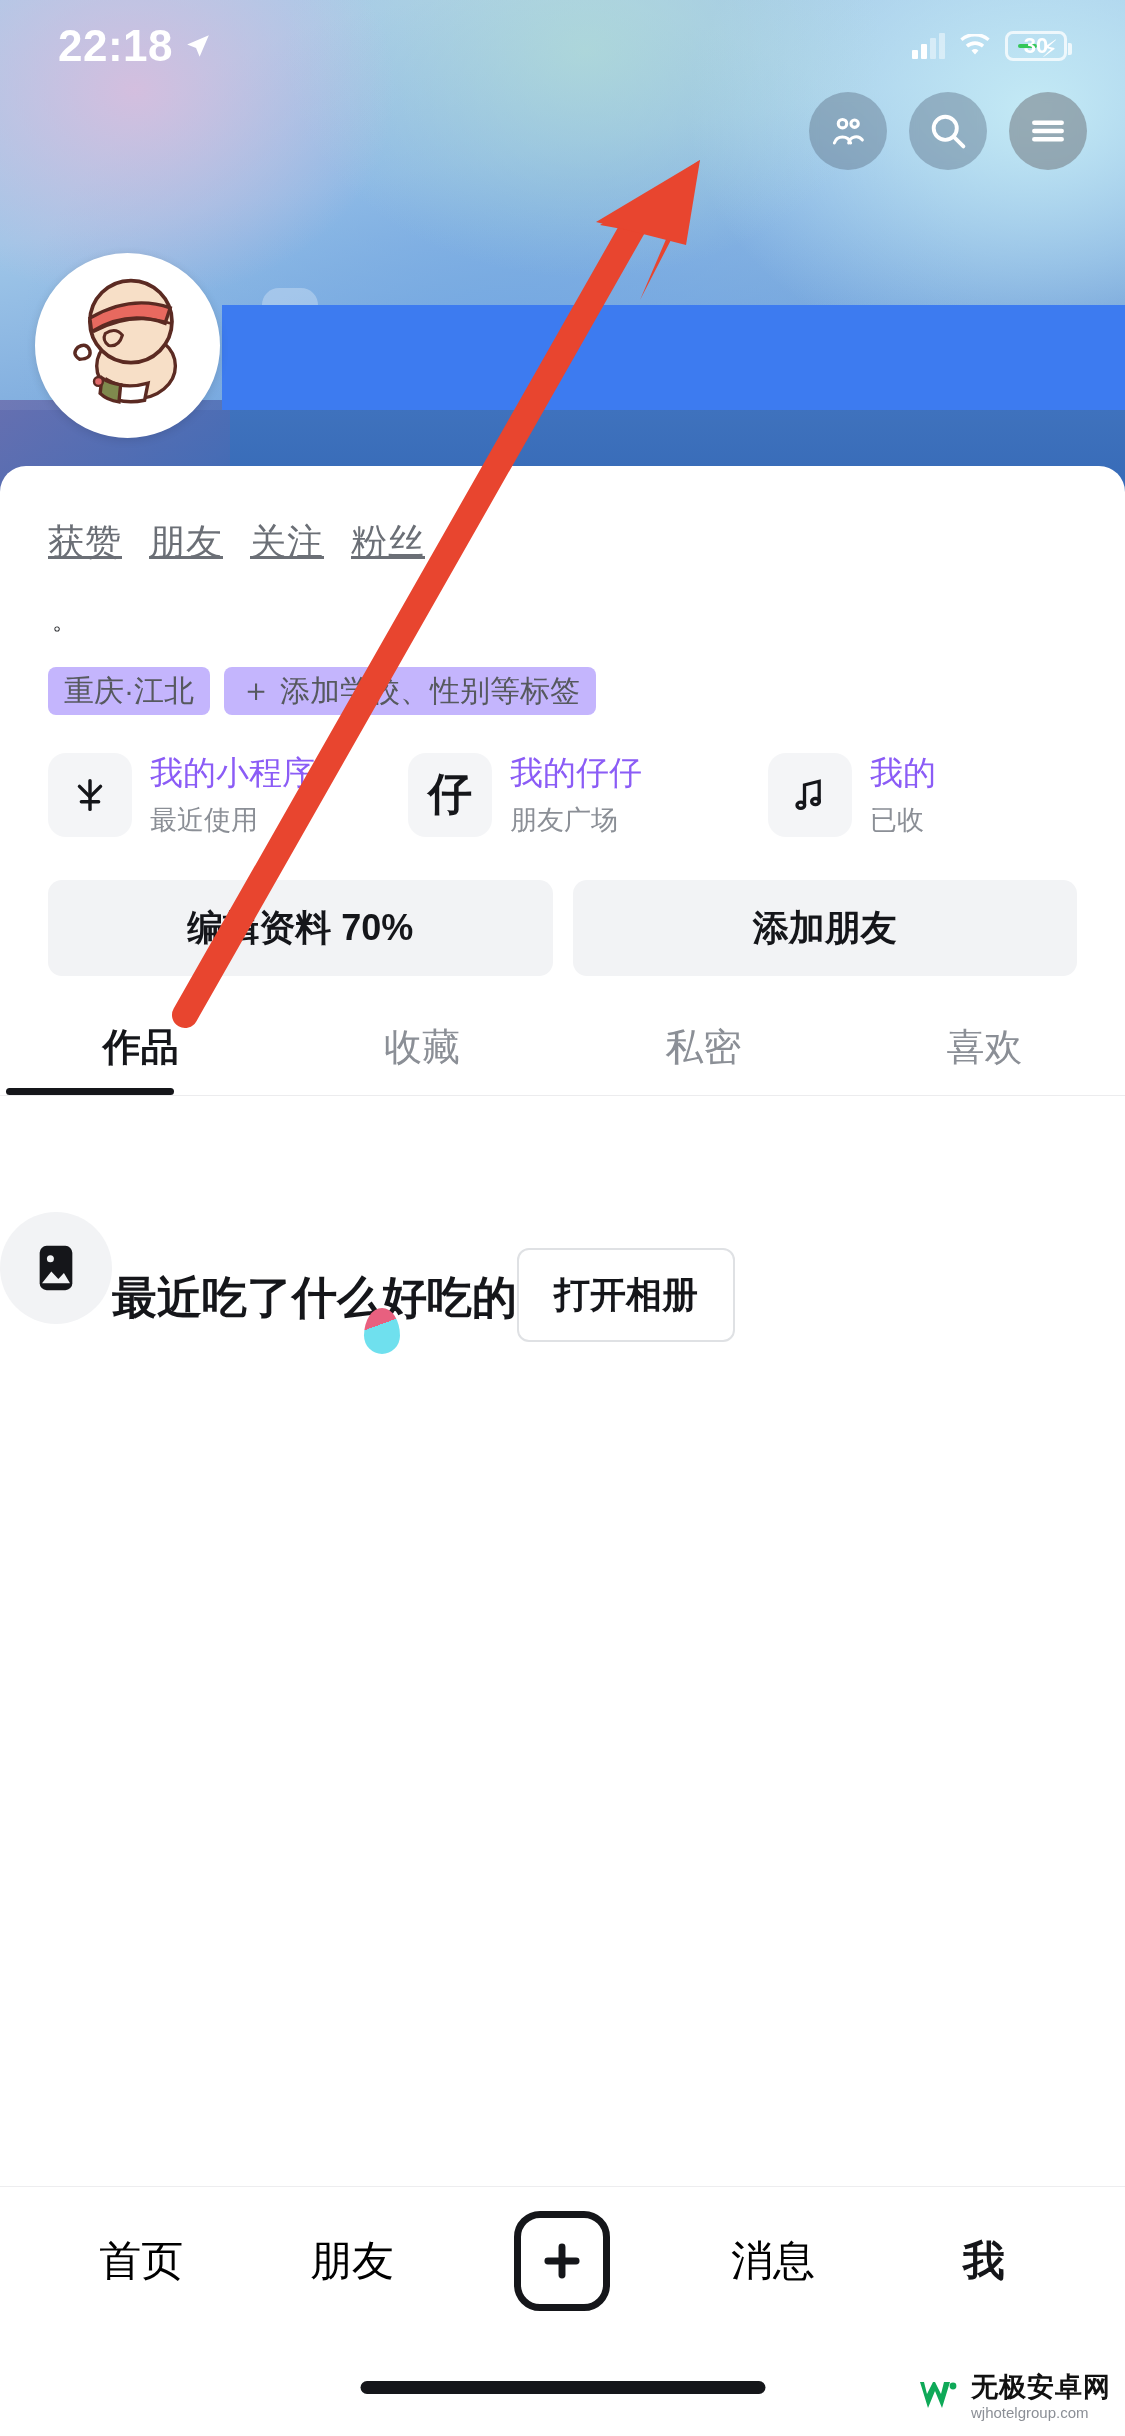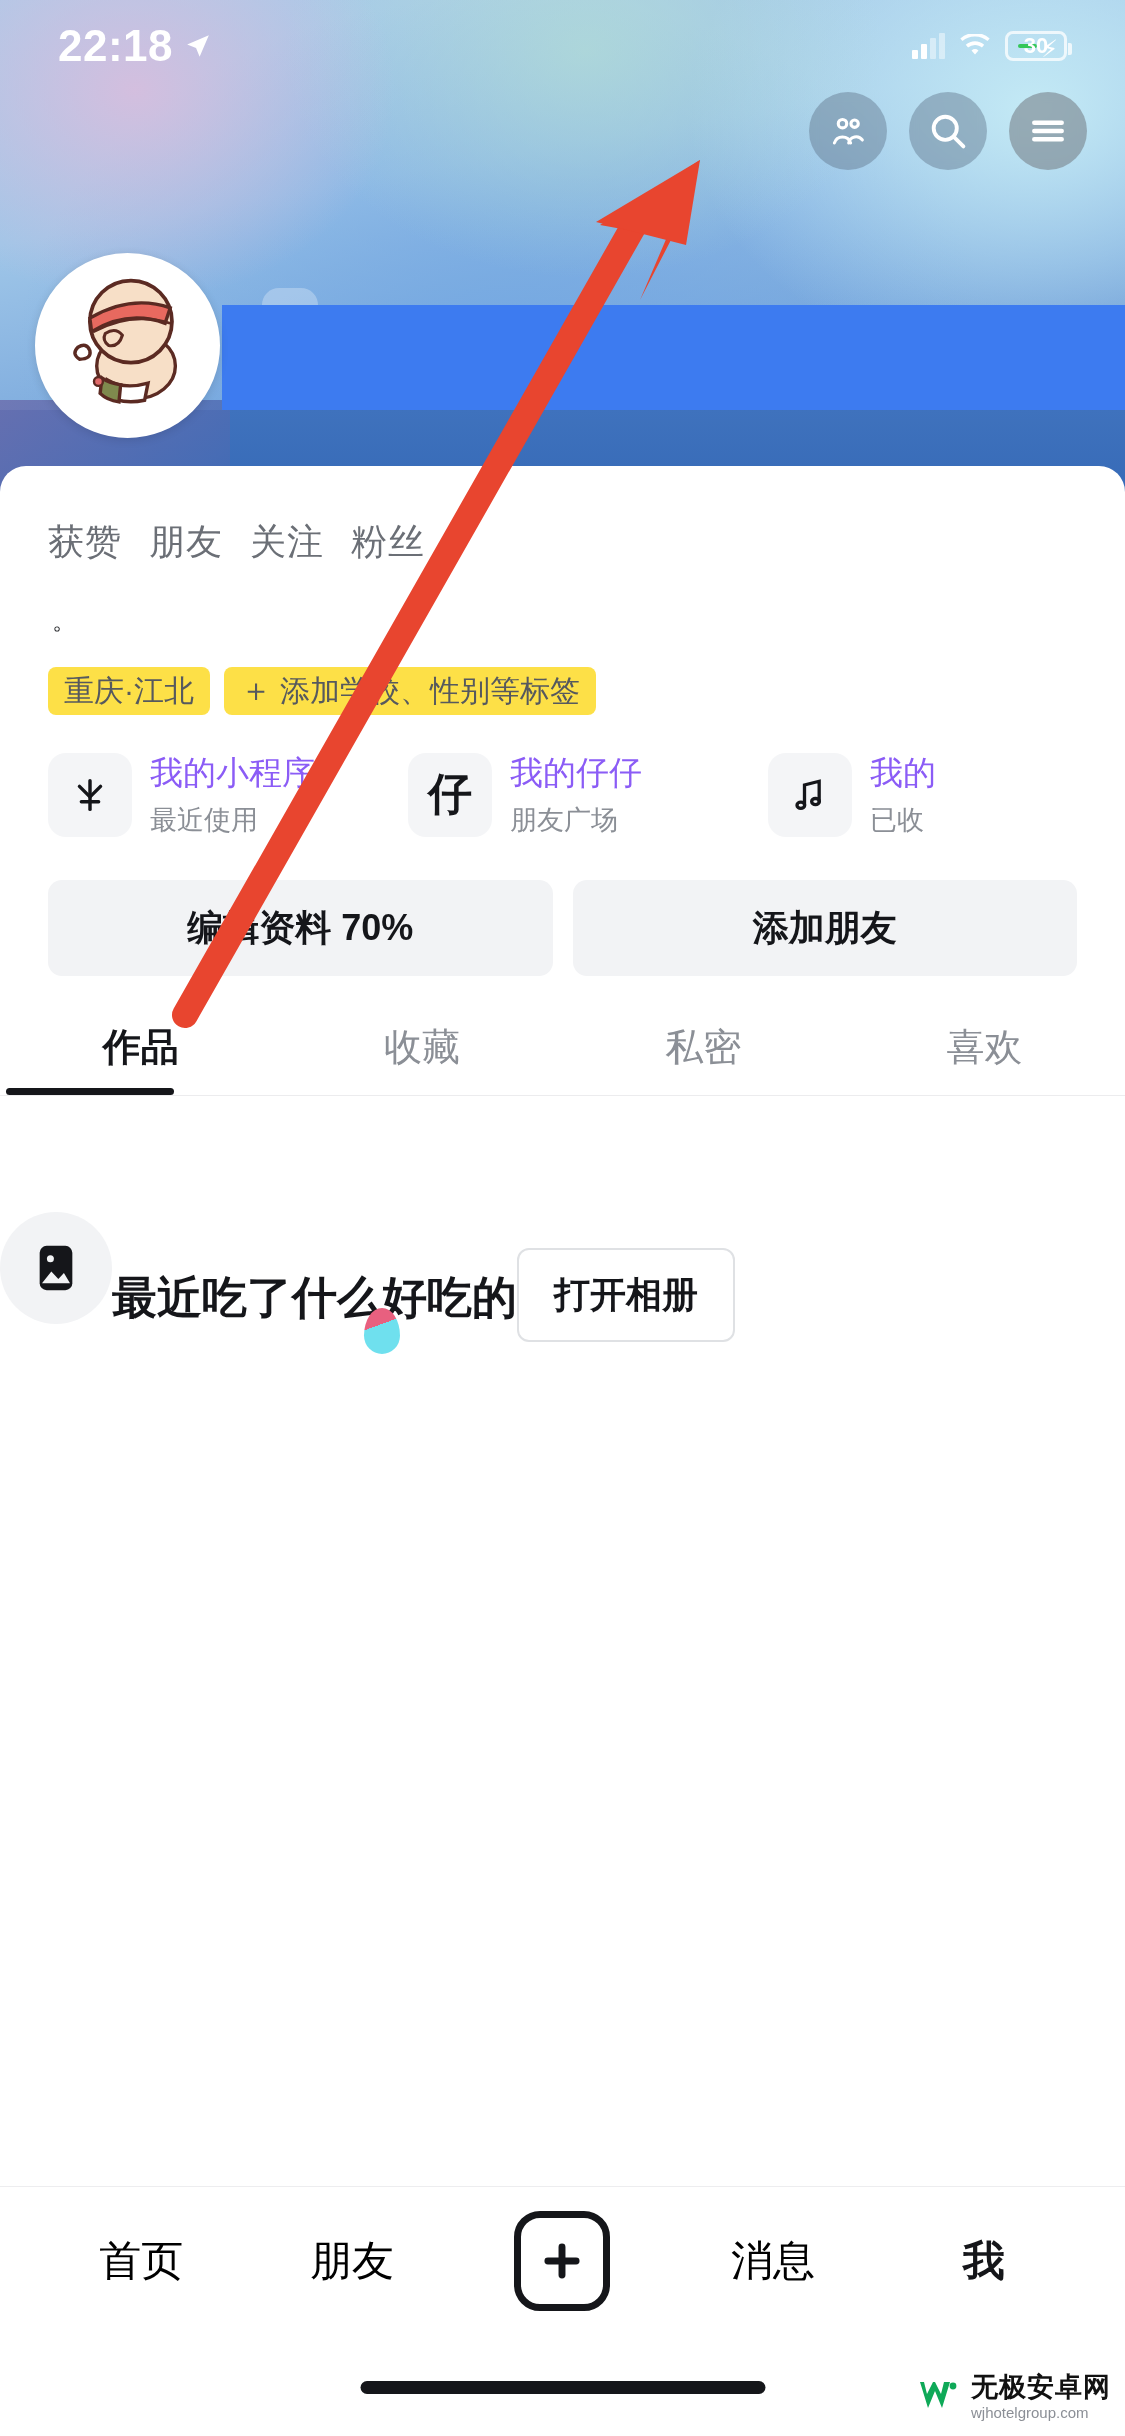--- a/index.html
+++ b/index.html
@@ -97,29 +97,29 @@
 
   
   .sheet {
     position:absolute; left:0; top:466px; width:1125px; height:1720px;
     background:#fff; border-radius:26px 26px 0 0; z-index:22;
   }
 
   
   .stats { display:flex; padding:52px 0 0 48px; gap:0; }
   .stat { width:101px; text-align:left; }
-  .stat-label { font-size:36px; color:#6b6f76; letter-spacing:1px; }
+  .stat-label { font-size:36px; color:#6b6f76; letter-spacing:1px;text-decoration:underline; }
 
   
   .sig-line { padding:38px 0 0 52px; font-size:24px; color:#1b1d21; }
 
   
   .tags { display:flex; gap:14px; padding:30px 0 0 48px; align-items:center; }
   .tag {
-    background:#fde047; border-radius:8px; height:48px; display:flex;
+    background:#c4b5fd; border-radius:8px; height:48px; display:flex;
     align-items:center; padding:0 16px; font-size:30px; color:#56595e;
     white-space:nowrap;
   }
   .tag .plus { font-size:32px; margin-right:8px; color:#56595e; }
 
   
   .cards { display:flex; gap:18px; padding:36px 0 0 48px; }
   .card {
     display:flex; align-items:center; gap:18px; min-width:342px; flex:0 0 auto;
   }

